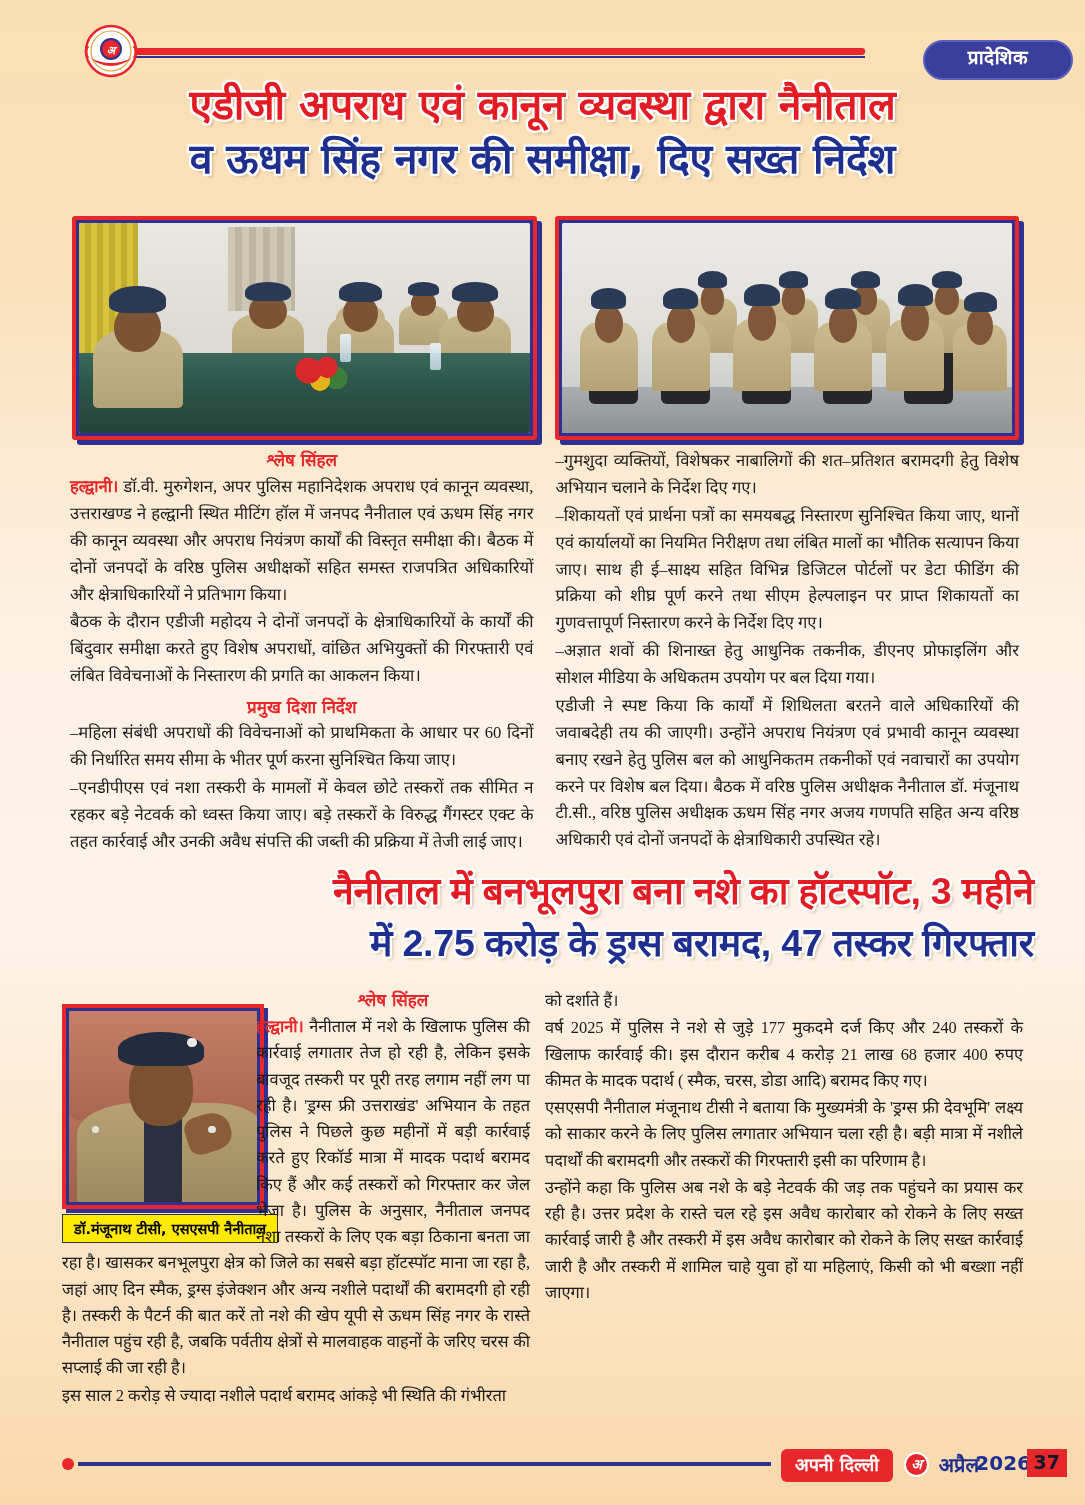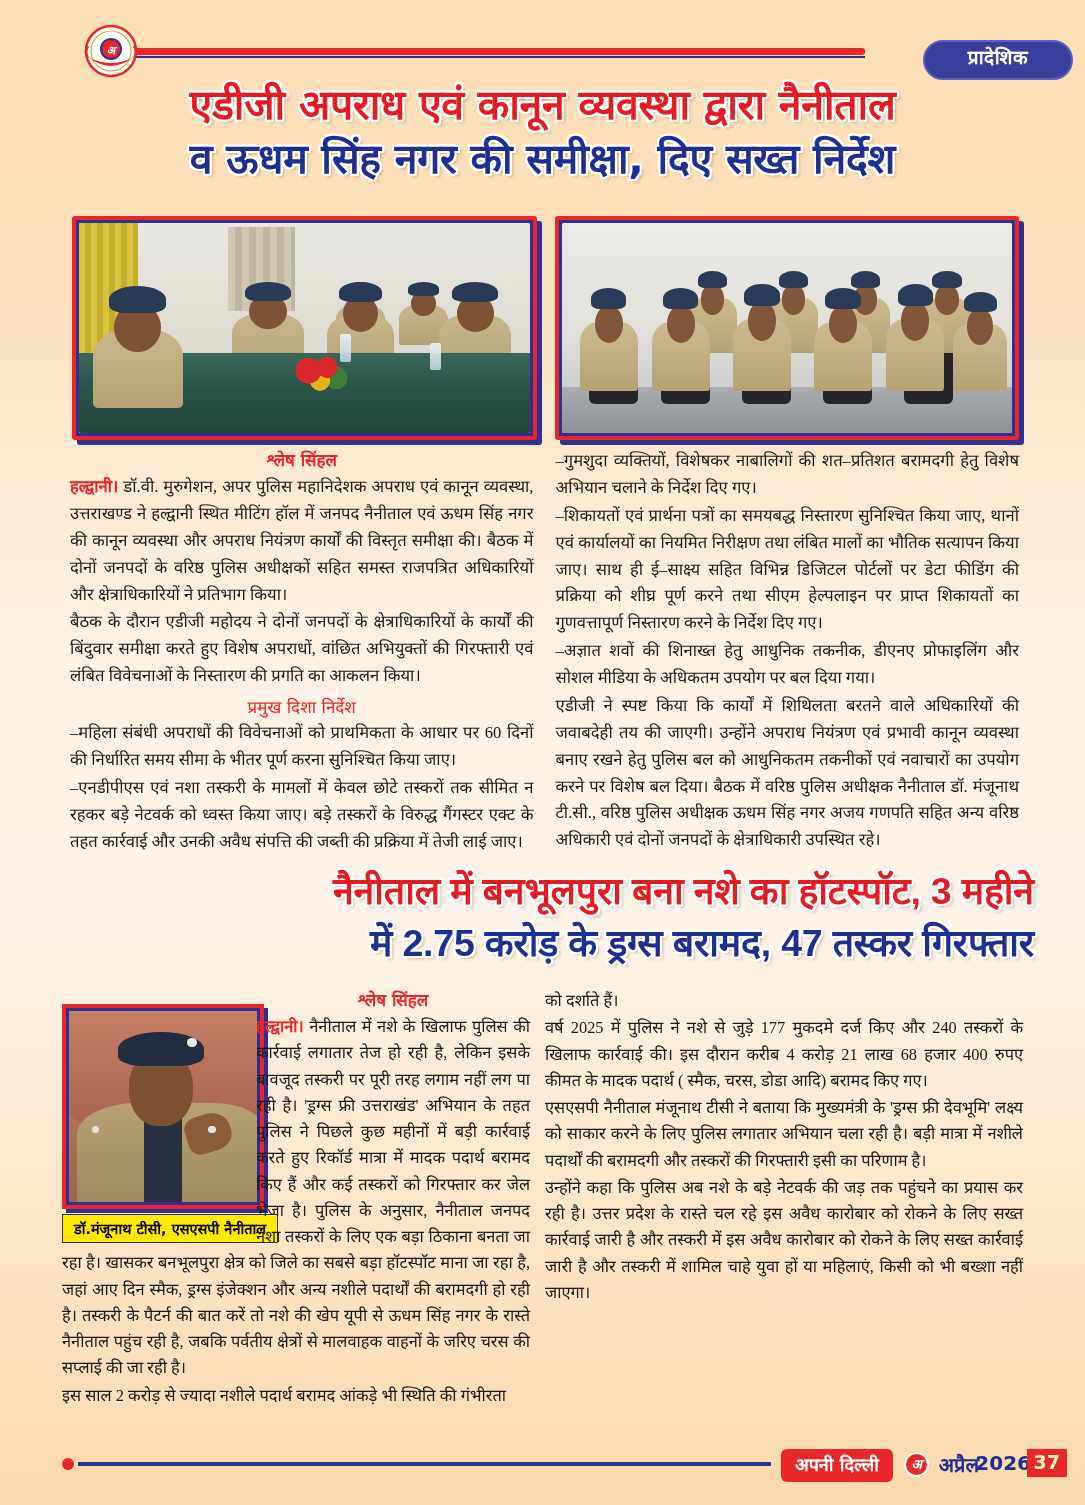--- a/index.html
+++ b/index.html
@@ -175,21 +175,21 @@
   .byline {
     color: #e8272b;
     font-weight: bold;
     font-size: 17px;
     text-align: center;
     margin-bottom: 3px;
     font-family: "DejaVu Sans", sans-serif;
   }
   .subhead {
     color: #e8272b;
-    font-weight: normal;
+    font-weight: bold;
     font-size: 17px;
     text-align: center;
     margin: 5px 0 2px;
     font-family: "DejaVu Sans", sans-serif;
   }
   .dateline {
     color: #e8272b;
     font-weight: bold;
   }
   p.body {
@@ -348,21 +348,21 @@
     right: 40px; top: 4px;
     color: #1f2f8f;
     font-weight: bold;
     font-size: 20px;
     font-family: "DejaVu Sans", sans-serif;
   }
   .foot-page {
     position: absolute;
     right: 4px; top: 2px;
     background: #e8272b;
-    color: #fef9c3;
+    color: #0f172a;
     font-weight: bold;
     font-size: 19px;
     padding: 2px 7px 4px;
     font-family: "DejaVu Sans", sans-serif;
   }
 </style>
 </head>
 <body>
 
 <div class="page">

